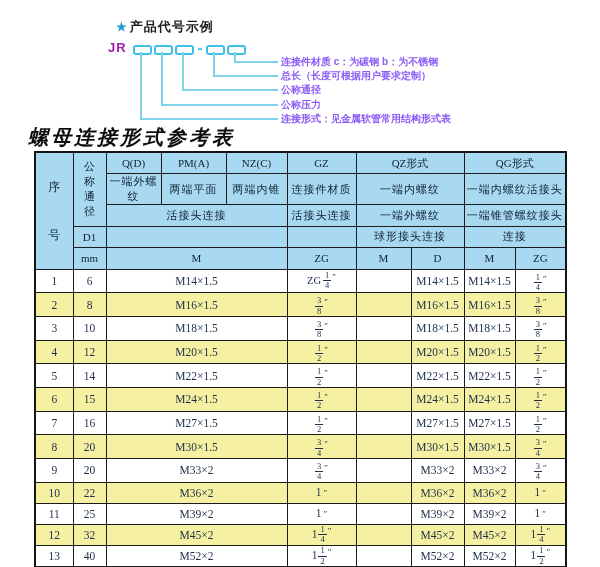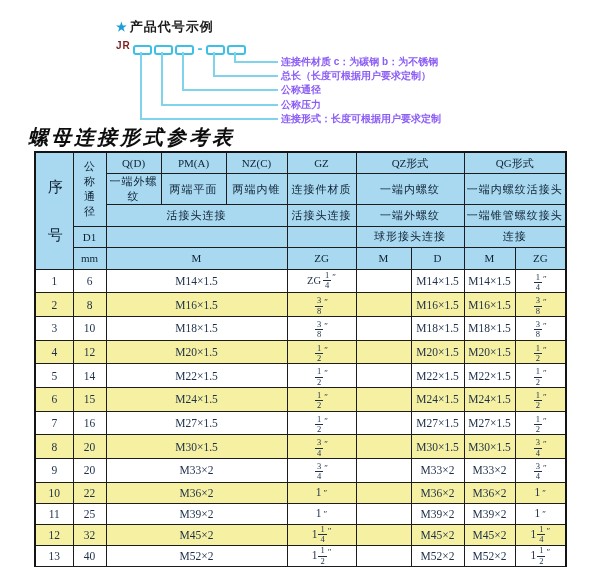--- a/index.html
+++ b/index.html
@@ -3,21 +3,21 @@
 <meta charset="utf-8">
 <style>
   html,body{margin:0;padding:0;}
   body{
     width:600px;height:567px;position:relative;background:#ffffff;
     font-family:"Liberation Sans",sans-serif;color:#1a1a1a;overflow:hidden;
   }
   
   .diag-title{position:absolute;left:116px;top:18px;font-size:13px;font-weight:bold;letter-spacing:1px;}
   .star{color:#1e9ed8;margin-right:2px;font-size:12px;}
-  .jr-prefix{position:absolute;left:116px;top:40px;font-size:10px;font-weight:bold;color:#7f1d1d;letter-spacing:1px;}
+  .jr-prefix{position:absolute;left:108px;top:40px;font-size:13px;font-weight:bold;color:#a21caf;letter-spacing:1px;}
   .cbox{position:absolute;top:45px;width:15px;height:6px;border:2px solid #3ec0e6;border-radius:3px;background:#fff;}
   .dash-mark{position:absolute;left:194px;top:39px;width:12px;text-align:center;color:#3ec0e6;font-weight:bold;font-size:15px;}
   .vl{position:absolute;width:2px;background:#7fd4ec;}
   .hl{position:absolute;height:2px;background:#7fd4ec;}
   .dlabel{position:absolute;left:281px;font-size:10px;font-weight:bold;white-space:nowrap;color:#8b5cf6;}
   
   .table-title{
     position:absolute;left:28px;top:124px;margin:0;
     font-family:"Liberation Serif",serif;font-style:italic;font-weight:bold;
     font-size:20px;letter-spacing:3px;color:#0d0d0d;
@@ -30,21 +30,21 @@
   table.reftable{border:2px solid #141414;}
   .reftable td{border:1px solid #1c1c1c;text-align:center;vertical-align:middle;padding:0;overflow:hidden;}
   .reftable thead tr{height:21.5px;}
   .reftable tbody tr{height:21.1px;}
   .reftable thead td{background:#a9d9f0;color:#0e2235;font-size:11px;}
   .hcode{font-family:"Liberation Serif",serif;font-size:12px;}
   .hcn{font-size:11px;letter-spacing:1px;}
   .reftable tbody td{font-size:11.5px;color:#1d2f49;background:#ffffff;}
   .reftable tbody tr.alt td{background:#f6f1a2;}
   .vtext{margin:0 auto;word-break:break-all;text-align:center;}
-  .v-serial{width:13px;font-size:15px;line-height:48px;letter-spacing:0;}
+  .v-serial{width:13px;font-size:12px;line-height:48px;letter-spacing:0;}
   .v-diam{width:12px;font-size:11px;line-height:15px;}
   
   .fval{display:inline-flex;align-items:center;justify-content:center;line-height:1;}
   .fprefix{font-size:10.5px;margin-right:2px;}
   .fwhole{font-size:11.5px;margin-right:1px;}
   .frac{display:inline-block;text-align:center;font-size:8.5px;line-height:1.1;vertical-align:middle;}
   .frac .num{display:block;border-bottom:1px solid currentColor;padding:0 2px;}
   .frac .den{display:block;padding:0 2px;}
   .inch{font-size:9px;margin-left:1px;align-self:flex-start;line-height:1.4;}
 </style>
@@ -70,21 +70,21 @@
 <div class="hl" style="left:182px;top:89px;width:96px;"></div>
 <div class="vl" style="left:161px;top:52px;height:53px;"></div>
 <div class="hl" style="left:161px;top:104px;width:117px;"></div>
 <div class="vl" style="left:140px;top:52px;height:67px;"></div>
 <div class="hl" style="left:140px;top:118px;width:138px;"></div>
 
 <div class="dlabel" style="top:55px;">连接件材质  c：为碳钢  b：为不锈钢</div>
 <div class="dlabel" style="top:69px;">总长（长度可根据用户要求定制）</div>
 <div class="dlabel" style="top:83px;">公称通径</div>
 <div class="dlabel" style="top:98px;">公称压力</div>
-<div class="dlabel" style="top:112px;">连接形式：长度可根据用户要求定制</div>
+<div class="dlabel" style="top:112px;">连接形式：见金属软管常用结构形式表</div>
 
 <h1 class="table-title">螺母连接形式参考表</h1>
 
 <table class="reftable">
   <colgroup>
     <col style="width:38px">
       <col style="width:33px">
       <col style="width:55px">
       <col style="width:65px">
       <col style="width:61px">

